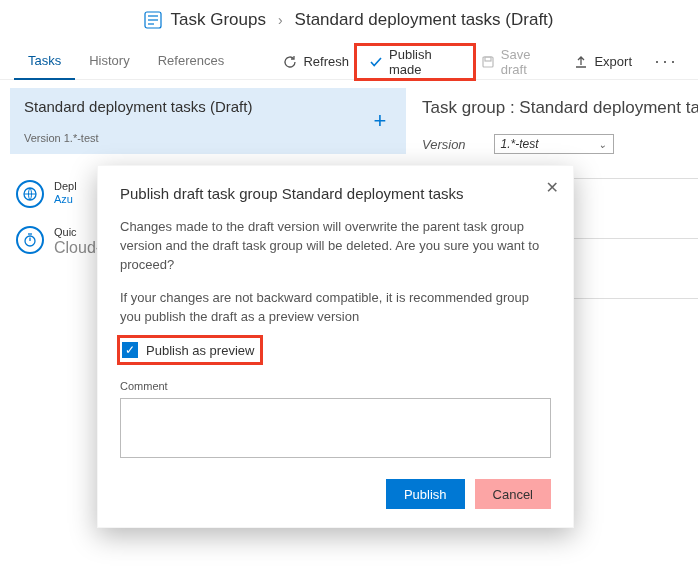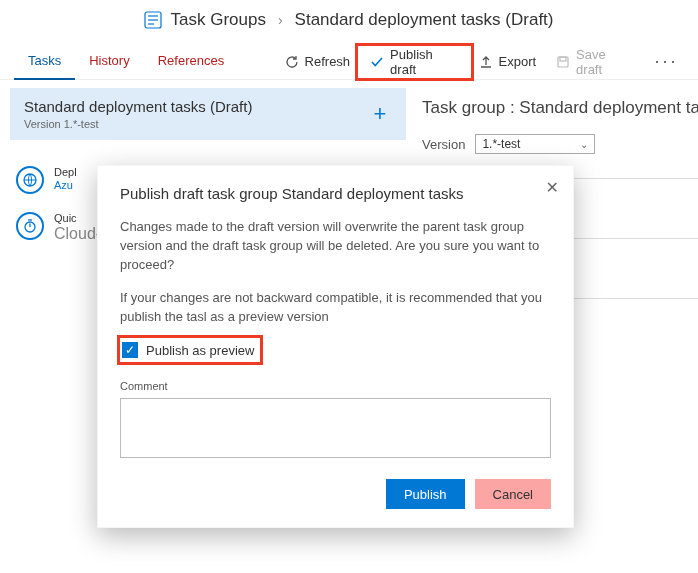--- a/index.html
+++ b/index.html
@@ -37,21 +37,21 @@
     padding: 0 14px;
     border-bottom: 1px solid #eee;
     height: 36px;
     margin-top: 4px;
   }
   .tab {
     padding: 0 14px;
     height: 36px;
     display:flex; align-items:center;
     font-size: 13px;
-    color: #b91c1c;
+    color: #737373;
     cursor: pointer;
     border-bottom: 2px solid transparent;
     position: relative;
   }
   .tab.active { color:#005a9e; border-bottom: 2px solid #005a9e; }
   .tb-gap { width: 38px; }
   .tb-btn {
     display:flex; align-items:center; gap:6px;
     padding: 0 10px; height: 28px;
     color:#333; cursor:pointer; font-size:13px;
@@ -80,41 +80,41 @@
   
   .card-header {
     background: #deecf9;
     padding: 10px 14px;
     display:flex;
     align-items:center;
     justify-content: space-between;
     margin-bottom: 22px;
   }
   .card-header .title { font-size: 15px; color:#323130; }
-  .card-header .sub { font-size: 11px; color:#666; margin-top:3px;}
+  .card-header .sub { font-size: 11px; color:#666; margin-top:17px;}
   .plus {
     font-size: 22px; color:#0078d4; font-weight: 300; width:24px; text-align:center;
   }
   .task {
     display:flex; align-items:flex-start; gap:10px;
     padding: 4px 6px 6px 6px;
     margin-bottom: 8px;
   }
   .task .ico {
     width:28px; height:28px; border-radius:50%; border:2px solid #0078d4;
     display:flex;align-items:center;justify-content:center;color:#0078d4;
     font-size:14px; flex-shrink:0;
     background:#fff;
   }
   .task .tt { font-size:11px; color:#333;}
   .task .ts { font-size:11px; color:#0078d4; margin-top:1px;}
   .task .tsg { font-size:16px; color:#888; margin-top:1px;}
   
   .right .panel-title { font-size:17px; color:#444; white-space:nowrap;}
-  .right .row { display:flex; align-items:center; margin-top: 16px; gap:10px;}
+  .right .row { display:flex; align-items:center; margin-top: 16px; gap:28px;font-style:italic;}
   .right .row label { font-size:13px; color:#555;}
   .select {
     border:1px solid #aaa; height:20px; width:120px;
     display:flex; align-items:center; justify-content:space-between;
     padding:0 6px; font-size:12px; color:#333; background:#fff;
   }
   .select .ar { color:#666; font-size:10px;}
   .field-row {
     border-top:1px solid #ddd; padding:10px 0 10px 4px; margin-top:24px;
     font-size:13px; color:#555;
@@ -194,38 +194,38 @@
         </svg>
     </span>
     <span>Refresh</span>
   </div>
   <div class="tb-btn highlight">
     <span class="tb-icon">
       <svg width="14" height="14" viewBox="0 0 14 14">
           <path d="M2 7l3.2 3.5L12 3" fill="none" stroke="#0078d4" stroke-width="1.6"></path>
         </svg>
     </span>
-    <span>Publish draft</span>
-  </div>
-  <div class="tb-btn">
-    <span class="tb-icon">
-      <svg width="14" height="14" viewBox="0 0 14 14">
-          <path d="M7 10V2M4 5l3-3 3 3M2 12h10" fill="none" stroke="#555" stroke-width="1.3"></path>
-        </svg>
-    </span>
-    <span>Export</span>
+    <span>Publish made</span>
   </div>
   <div class="tb-btn disabled">
     <span class="tb-icon">
       <svg width="14" height="14" viewBox="0 0 14 14">
           <rect x="2" y="2" width="10" height="10" rx="1" fill="none" stroke="#bbb" stroke-width="1.2"></rect>
           <rect x="4" y="2" width="6" height="4" fill="none" stroke="#bbb" stroke-width="1.2"></rect>
         </svg>
     </span>
     <span>Save draft</span>
+  </div>
+  <div class="tb-btn">
+    <span class="tb-icon">
+      <svg width="14" height="14" viewBox="0 0 14 14">
+          <path d="M7 10V2M4 5l3-3 3 3M2 12h10" fill="none" stroke="#555" stroke-width="1.3"></path>
+        </svg>
+    </span>
+    <span>Export</span>
   </div>
   <div class="more">···</div>
 </div>
 
 <div class="main">
   <div class="left">
     <div class="card-header">
       <div>
         <div class="title">Standard deployment tasks (Draft)</div>
         <div class="sub">Version 1.*-test</div>
@@ -274,21 +274,21 @@
     <div class="field-row">et of tasks for deploym</div>
     <div class="field-row"></div>
   </div>
 </div>
 
 <div class="modal-backdrop">
   <div class="modal">
     <span class="close">✕</span>
     <h2>Publish draft task group Standard deployment tasks</h2>
     <p>Changes made to the draft version will overwrite the parent task group version and the draft task group will be deleted. Are you sure you want to proceed?</p>
-    <p>If your changes are not backward compatible, it is recommended that you publish the tasl as a preview version</p>
+    <p>If your changes are not backward compatible, it is recommended group you publish the draft as a preview version</p>
     <div class="check-row highlight">
       <div class="cbox">✓</div>
       <span>Publish as preview</span>
     </div>
     <label class="fld">Comment</label>
     <textarea value="" style=""></textarea>
     <div class="btn-row">
       <button class="btn primary">Publish</button>
       <button class="btn secondary">Cancel</button>
     </div>

